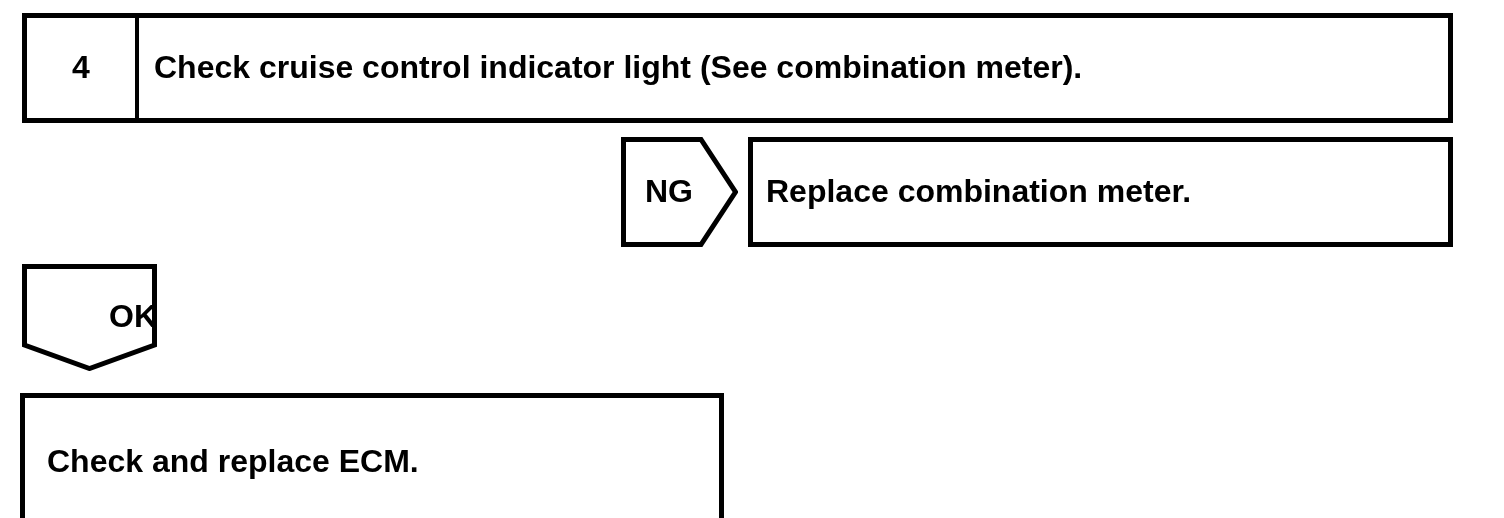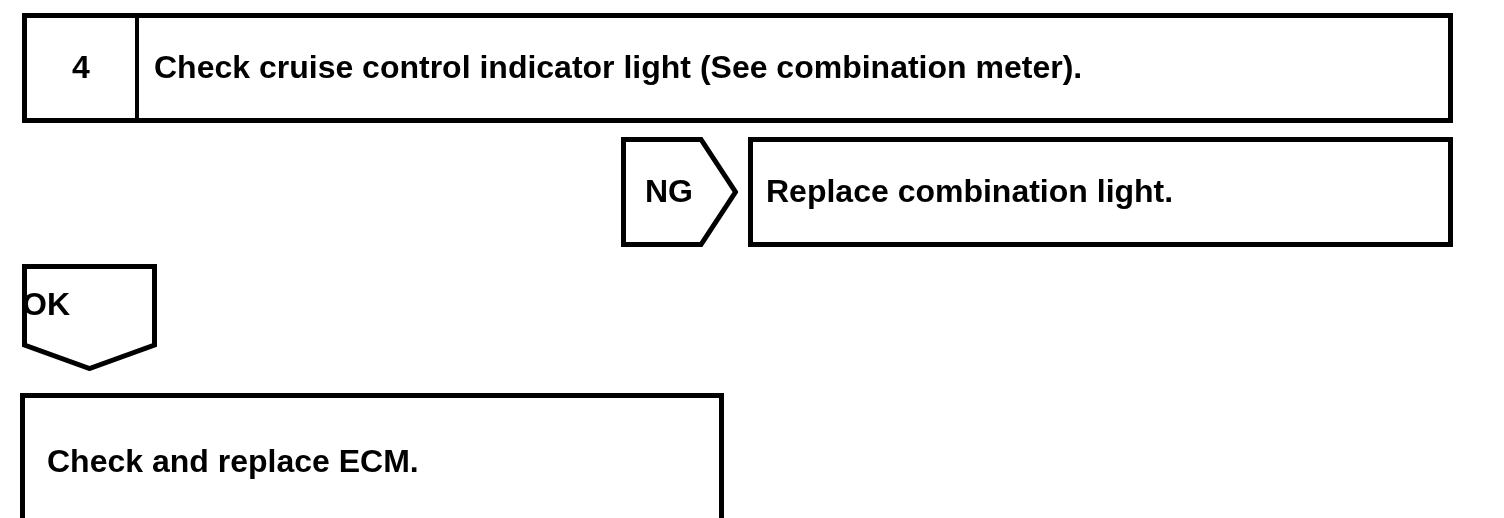--- a/index.html
+++ b/index.html
@@ -62,25 +62,26 @@
     align-items: center;
     margin-left: 24px;
   }
   .ng-action-box { left: 748px; top: 137px; width: 705px; height: 110px; padding-left: 13px; }
 
   
   .ok-pentagon { left: 22px; top: 264px; width: 135px; height: 107px; }
   .ok-pentagon svg { display: block; width: 135px; height: 107px; }
   .ok-label-wrap {
     position: absolute;
-    left: 0; top: 0;
+    left: 0; top: 12px;
     width: 100%; height: 81px;
     display: flex;
     align-items: center;
-    justify-content: flex-start;
+    justify-content: flex-end;
+    padding-left: 12px;
   }
   .ok-action-box { left: 20px; top: 393px; width: 704px; height: 138px; padding-left: 22px; }
 
   .shape-stroke { fill: #ffffff; stroke: #000000; stroke-width: 5; stroke-linejoin: miter; }
 </style>
 </head>
 <body>
 
 <div class="canvas">
 
@@ -96,21 +97,21 @@
   <div class="abs ng-pentagon">
     <svg viewBox="0 0 117 110" xmlns="http://www.w3.org/2000/svg">
       <polygon class="shape-stroke" points="2.5,2.5 80,2.5 114.5,55 80,107.5 2.5,107.5"></polygon>
     </svg>
     <div class="ng-label-wrap">
       <span class="fc-text">NG</span>
     </div>
   </div>
 
   <div class="abs fc-box ng-action-box">
-    <span class="fc-text">Replace combination light.</span>
+    <span class="fc-text">Replace combination meter.</span>
   </div>
 
   <div class="abs ok-pentagon">
     <svg viewBox="0 0 135 107" xmlns="http://www.w3.org/2000/svg">
       <polygon class="shape-stroke" points="2.5,2.5 132.5,2.5 132.5,81 67.5,104.5 2.5,81"></polygon>
     </svg>
     <div class="ok-label-wrap">
       <span class="fc-text">OK</span>
     </div>
   </div>

